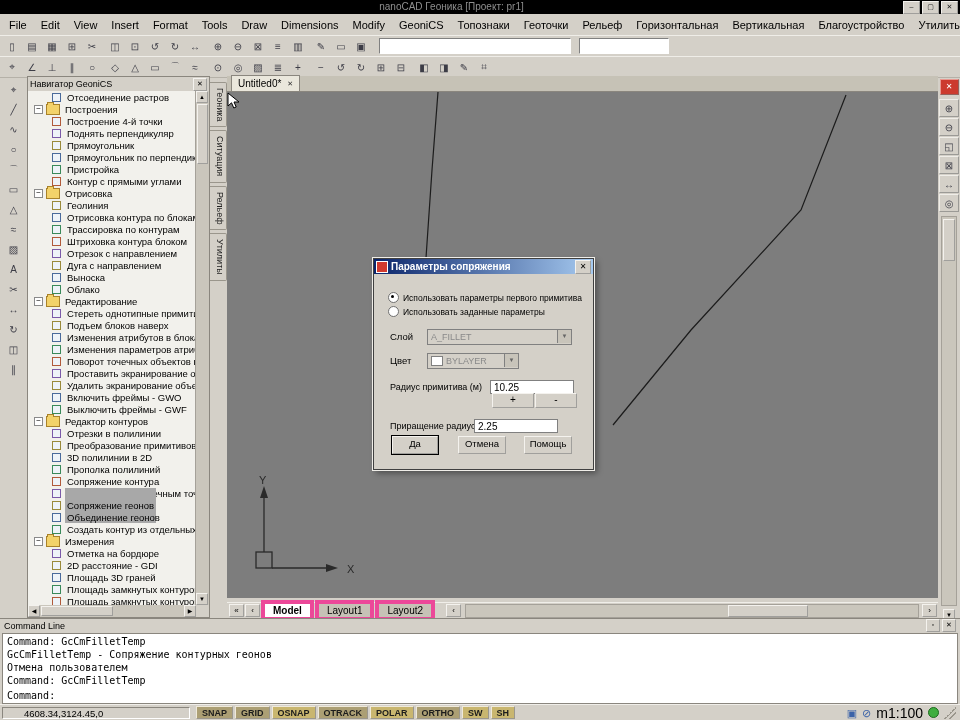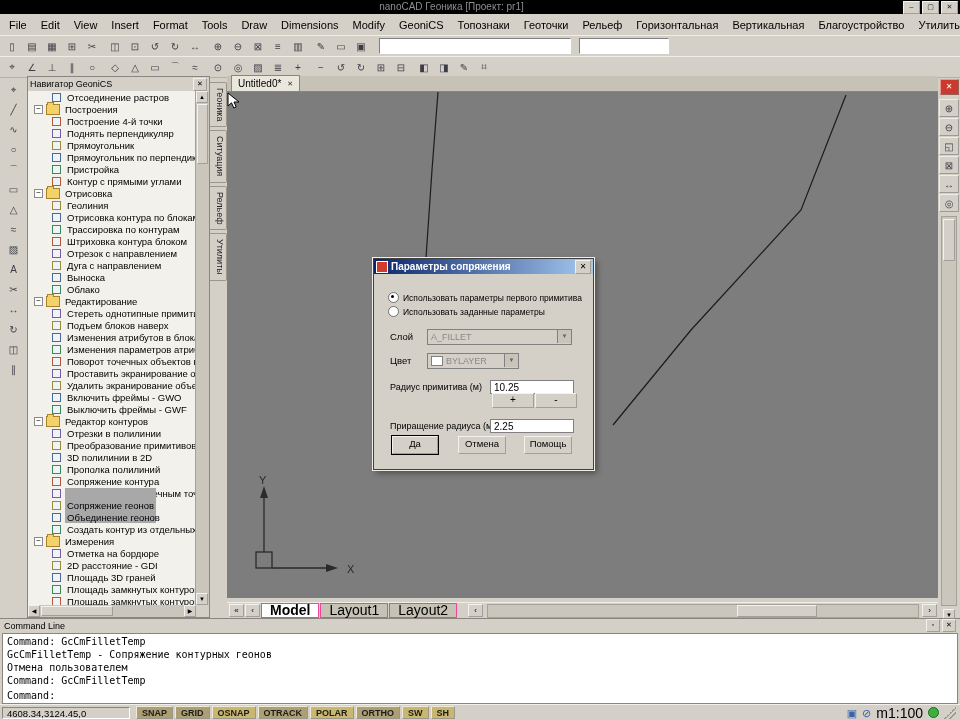--- a/index.html
+++ b/index.html
@@ -59,21 +59,21 @@
       border-bottom:1px solid #8a867e;box-sizing:border-box}
   .doc-tab{height:15px;background:#eae7dc;border:1px solid #8a867e;border-bottom:none;margin-left:4px;padding:0 6px;
       font-size:10px;display:flex;align-items:center;gap:6px}
   .doc-tab .x{font-size:7px;color:#333}
   #canvas{position:absolute;left:0;top:16px;width:711px;height:506px;background:#7d7d7d;overflow:hidden}
   #canvas svg{position:absolute;left:0;top:0}
   
   #layout-row{position:absolute;left:0;bottom:0;width:711px;height:16px;background:#d4d0c8;display:flex;align-items:center;
       border-top:1px solid #f0eee9;box-sizing:border-box;padding-left:2px}
   .lay-btn{width:15px;height:13px;background:#d4d0c8;border:1px outset #f4f2ee;font-size:8px;line-height:12px;text-align:center;box-sizing:border-box;margin-right:1px}
-  .lay-tab{height:13px;line-height:13px;padding:0 8px;font-size:14px;border:1px solid #ec4899;background:#c6c2b6;margin-right:1px}
+  .lay-tab{height:13px;line-height:13px;padding:0 8px;font-size:10px;border:4px solid #ec4899;background:#c6c2b6;margin-right:1px}
   .lay-tab.active{background:#fff;font-weight:bold}
   .h-track{flex:1;height:12px;background:#cac6bc;border:1px solid #a5a199;margin:0 3px;position:relative}
   .h-thumb{position:absolute;left:58%;top:0;width:78px;height:10px;background:#d4d0c8;border:1px outset #f4f2ee}
   
   #right-toolbar{left:938px;top:0;width:22px;height:542px;display:flex;flex-direction:column;align-items:center;padding-top:3px}
   .close-red{width:17px;height:14px;background:#cc3a2e;color:#fff;font-size:8px;line-height:13px;text-align:center;
       border:1px outset #e89890;margin-bottom:4px}
   .rtbtn{width:18px;height:16px;display:flex;align-items:center;justify-content:center;font-size:10px;color:#3c3c46;
       border:1px outset #efede8;background:#d4d0c8;margin-bottom:1px}
   #right-scroll{flex:1;width:14px;background:#cac6bc;border:1px solid #a5a199;margin:3px 0;position:relative}
@@ -101,22 +101,22 @@
   
   #cmdline{left:0;top:618px;width:960px;height:86px;background:#d4d0c8;border-top:1px solid #8a867e}
   #cmd-header{height:13px;display:flex;align-items:center;padding:0 4px;font-size:9px}
   #cmd-header .t{flex:1}
   #cmd-lines{position:absolute;left:2px;right:2px;top:14px;height:55px;background:#fff;border:1px solid #8a867e;
       font-family:"DejaVu Sans Mono",monospace;font-size:10px;line-height:13px;padding:1px 4px;overflow:hidden}
   #cmd-prompt{position:absolute;left:2px;right:2px;top:70px;height:14px;background:#fff;border:1px solid #8a867e;border-top:none;
       font-family:"DejaVu Sans Mono",monospace;font-size:10px;line-height:13px;padding:0 4px}
   
   #statusbar{left:0;top:704px;width:960px;height:16px;display:flex;align-items:center;border-top:1px solid #f0eee9;padding-left:2px;box-sizing:border-box}
-  #coords{width:128px;height:12px;border:1px solid #8a867e;border-right-color:#fff;border-bottom-color:#fff;
-      font-size:9.5px;line-height:12px;padding:0 4px;margin-right:6px;box-sizing:border-box}
+  #coords{width:188px;height:12px;border:1px solid #8a867e;border-right-color:#fff;border-bottom-color:#fff;
+      font-size:9.5px;line-height:12px;padding:0 21px;margin-right:6px;box-sizing:border-box}
   .toggle{height:13px;padding:0 5px;margin-right:2px;border:1px outset #efe9da;background:#ac9f74;font-size:9px;font-weight:bold;
       line-height:12px;color:#1c1c1c;box-sizing:border-box}
   .toggle.active{background:#c9b66f}
   #status-right{margin-left:auto;display:flex;align-items:center;gap:5px;padding-right:4px}
   .status-ic{font-size:11px;color:#3a62a8;line-height:12px}
   #scale-label{font-size:14px}
   #status-dot{width:9px;height:9px;border-radius:50%;background:#3fae3f;border:1px solid #1d6b1d}
   #grip{width:12px;height:12px;background:
       linear-gradient(135deg,transparent 50%,#9a968c 50%,#9a968c 57%,transparent 57%,transparent 70%,#9a968c 70%,#9a968c 77%,transparent 77%)}
   
@@ -481,21 +481,21 @@
         <div class="dlg-row" style="top:123px">
           <span class="dlg-label" style="margin-left:16px;font-size:9px">Радиус примитива (м)</span>
           <input class="dlg-input" style="position: absolute; left: 116px;" readonly="" value="10.25">
         </div>
         <div class="dlg-row" style="top:141px">
           <span class="pm-btn" style="position:absolute;left:118px">+</span>
           <span class="pm-btn" style="position:absolute;left:161px">-</span>
         </div>
         <div class="dlg-row" style="top:162px">
           <span class="dlg-label" style="margin-left:16px;font-size:9px">Приращение радиуса (м)</span>
-          <input class="dlg-input" style="position: absolute; left: 116px;" readonly="" value="2.25">
+          <input class="dlg-input" style="position: absolute; left: 100px;" readonly="" value="2.25">
         </div>
         <div class="dlg-row" style="top:186px">
           <span class="dlg-btn default" style="position:absolute;left:18px;width:44px">Да</span>
           <span class="dlg-btn" style="position:absolute;left:84px;width:46px">Отмена</span>
           <span class="dlg-btn" style="position:absolute;left:150px;width:46px">Помощь</span>
         </div>
       </div>
 
       <svg id="cursor" width="14" height="18">
         <path d="M1,1 L1,14 L4.5,10.8 L6.8,16 L9.2,15 L7,10 L12,10 Z" fill="#fff" stroke="#000" stroke-width="1"></path>

